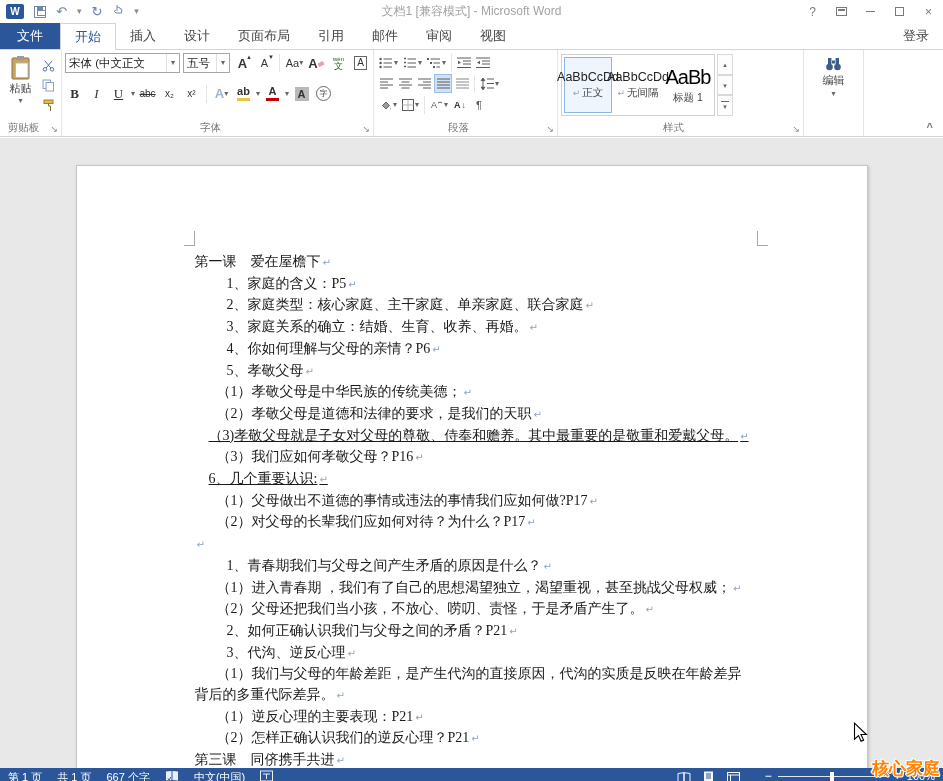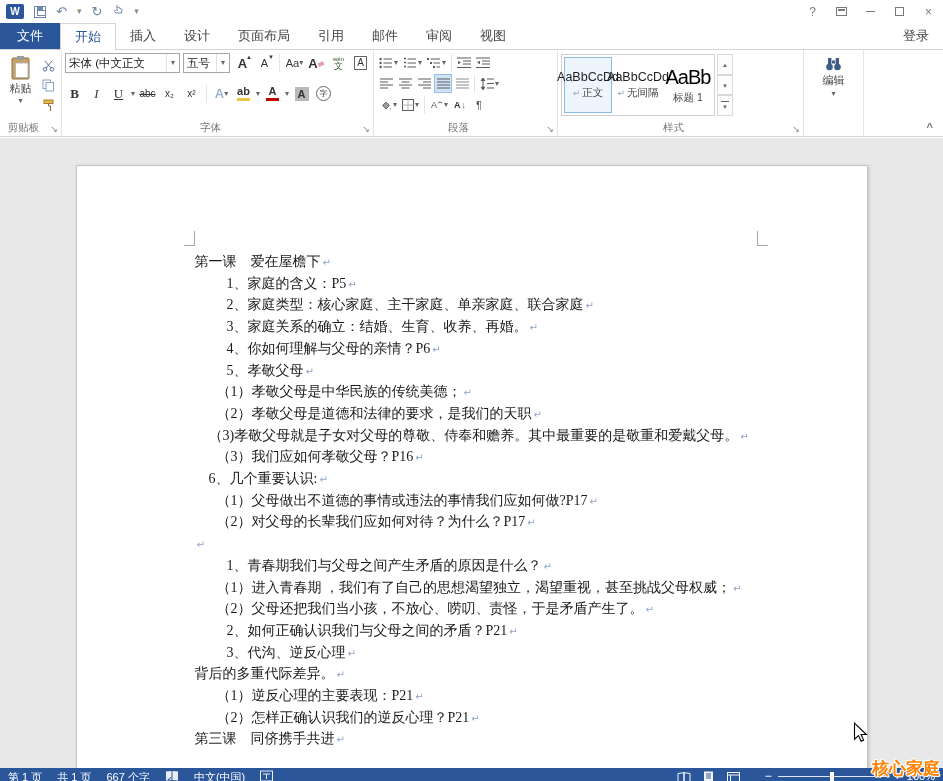--- a/index.html
+++ b/index.html
@@ -99,21 +99,21 @@
   
   .editg{width:60px;display:flex;align-items:flex-start;justify-content:center;}
   .editbtn{display:flex;flex-direction:column;align-items:center;gap:2px;padding-top:4px;}
   .collapse{position:absolute;right:10px;bottom:3px;color:#777;font-size:11px;font-weight:bold;line-height:1;}
 
   
   .docarea{position:absolute;top:138px;left:0;right:0;bottom:0;background:#e8e8e8;overflow:hidden;}
   .page{position:relative;margin:27px auto 0;width:792px;height:720px;background:#fff;border:1px solid #c6c6c6;box-shadow:1px 1px 3px rgba(0,0,0,.18);}
   .pagetext{padding:86px 112px 0 118px;font-family:"Liberation Serif","DejaVu Serif",serif;font-size:14px;line-height:20.7px;color:#1a1a1a;}
   .dl{white-space:nowrap;}
-  .ind0{padding-left:0;}.ind1{padding-left:14px;}.ind2{padding-left:22px;}.ind3{padding-left:32px;}
+  .ind0{padding-left:0;}.ind1{padding-left:14px;text-decoration:underline;}.ind2{padding-left:22px;}.ind3{padding-left:32px;}
   .pm{color:#8fa3c4;font-size:10px;margin-left:2px;font-family:"DejaVu Sans",sans-serif;}
   .crop{position:absolute;width:11px;height:15px;}
   .crop.tl{left:107px;top:65px;border-right:1px solid #a8a8a8;border-bottom:1px solid #a8a8a8;}
   .crop.tr{left:680px;top:65px;border-left:1px solid #a8a8a8;border-bottom:1px solid #a8a8a8;}
 
   
   .statusbar{position:absolute;left:0;right:0;bottom:-10px;height:23px;background:#2b579a;color:#fff;
              display:flex;align-items:flex-start;padding:2px 8px 0 8px;font-size:11px;gap:0;z-index:5;}
   .sitem{margin-right:15px;white-space:nowrap;display:flex;align-items:center;gap:3px;}
   .sright{margin-left:auto;display:flex;align-items:flex-start;gap:9px;}
@@ -140,20 +140,21 @@
       <span class="qicon">↶</span>
       <span class="qicon small">▾</span>
       <span class="qicon">↻</span>
       <span>
         <svg width="12" height="12" viewBox="0 0 12 12">
             <path d="M5 1v6M5 4c0-1 3-1 3 0v1c1-.6 2 0 2 1l-.6 3H4L2.5 7.5C2 6.6 3.6 6 4 7" fill="none" stroke="#6e87ab" stroke-width="1"></path>
           </svg>
       </span>
       <span class="qicon small">▾</span>
     </div>
+    <div class="title-text">文档1 [兼容模式] - Microsoft Word</div>
     <div class="winbtns">
       <span class="winbtn">?</span>
       <span class="winbtn">
           <span class="ribbonopt"></span>
         </span>
       <span class="winbtn">
           <span class="bar-min"></span>
         </span>
       <span class="winbtn">
           <span class="box-restore"></span>
@@ -459,20 +460,21 @@
           <div class="dl ind2"><span>（3）我们应如何孝敬父母？P16</span><span class="pm">↵</span></div>
           <div class="dl ind1"><span>6、几个重要认识:</span><span class="pm">↵</span></div>
           <div class="dl ind2"><span>（1）父母做出不道德的事情或违法的事情我们应如何做?P17</span><span class="pm">↵</span></div>
           <div class="dl ind2"><span>（2）对父母的长辈我们应如何对待？为什么？P17</span><span class="pm">↵</span></div>
           <div class="dl ind0"><span></span><span class="pm">↵</span></div>
           <div class="dl ind3"><span>1、青春期我们与父母之间产生矛盾的原因是什么？</span><span class="pm">↵</span></div>
           <div class="dl ind2"><span>（1）进入青春期 ，我们有了自己的思想渴望独立，渴望重视，甚至挑战父母权威；</span><span class="pm">↵</span></div>
           <div class="dl ind2"><span>（2）父母还把我们当小孩，不放心、唠叨、责怪，于是矛盾产生了。</span><span class="pm">↵</span></div>
           <div class="dl ind3"><span>2、如何正确认识我们与父母之间的矛盾？P21</span><span class="pm">↵</span></div>
           <div class="dl ind3"><span>3、代沟、逆反心理</span><span class="pm">↵</span></div>
+          <div class="dl ind2"><span>（1）我们与父母的年龄差距，是产生代沟的直接原因，代沟的实质是反映在年龄差异</span></div>
           <div class="dl ind0"><span>背后的多重代际差异。</span><span class="pm">↵</span></div>
           <div class="dl ind2"><span>（1）逆反心理的主要表现：P21</span><span class="pm">↵</span></div>
           <div class="dl ind2"><span>（2）怎样正确认识我们的逆反心理？P21</span><span class="pm">↵</span></div>
           <div class="dl ind0"><span>第三课　同侪携手共进</span><span class="pm">↵</span></div>
         </div>
     </div>
   </div>
 
   <div class="statusbar">
     <span class="sitem">第 1 页</span>

